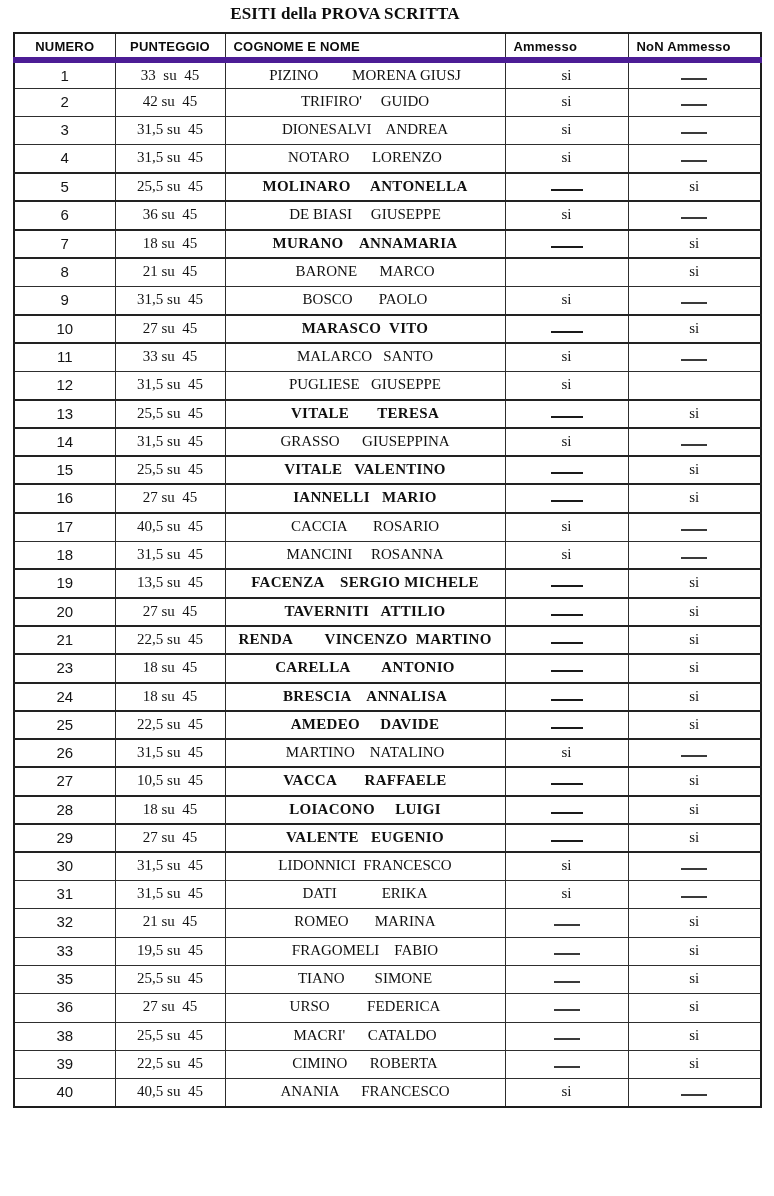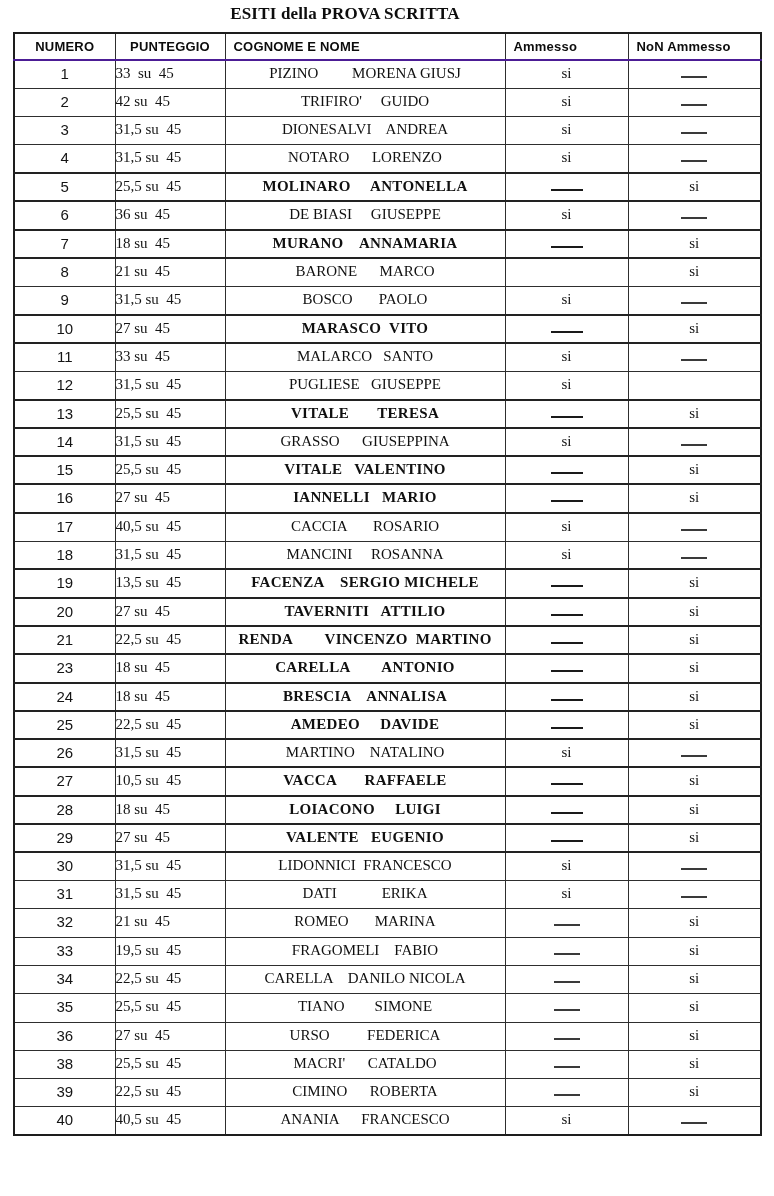--- a/index.html
+++ b/index.html
@@ -29,31 +29,31 @@
     border: 1px solid #2e2e2e;
     vertical-align: top;
     overflow: hidden;
   }
   thead th {
     height: 27px;
     font-family: "Liberation Sans", sans-serif;
     font-weight: bold; font-size: 13px; color: #0c0c0c;
     text-align: left; padding: 5px 0 0 8px;
     letter-spacing: 0.2px;
-    border-bottom: 2px solid #4c1d95;
+    border-bottom: 6px solid #4c1d95;
   }
   thead th.th-center { text-align: center; padding-left: 0; }
   tbody td { height: 28.3px; padding-top: 4px; }
   td.c-num {
     font-family: "Liberation Sans", sans-serif;
     font-size: 15px; text-align: center; color: #141414;
   }
   td.c-score {
     font-family: "Liberation Serif", serif;
-    font-size: 15px; text-align: left; white-space: pre; color: #141414; margin-top: 20px;
+    font-size: 15px; text-align: center; white-space: pre; color: #141414; margin-top: 20px;
   }
   td.c-name {
     font-family: "Liberation Serif", serif;
     font-size: 15px; text-align: center; white-space: pre; color: #101010; margin-top: 15px;
   }
   td.c-mark {
     font-family: "Liberation Serif", serif;
     font-size: 15px; text-align: center; color: #141414;
   }
   tr.bold-row td.c-name { font-weight: bold; letter-spacing: 0.3px; }
@@ -308,27 +308,20 @@
           <td class="c-mark">si</td>
         </tr>
         <tr>
           <td class="c-num">33</td>
           <td class="c-score">19,5 su  45</td>
           <td class="c-name">FRAGOMELI    FABIO</td>
           <td class="c-mark"><span class="dash"></span></td>
           <td class="c-mark">si</td>
         </tr>
         <tr>
-          <td class="c-num">34</td>
-          <td class="c-score">22,5 su  45</td>
-          <td class="c-name">CARELLA    DANILO NICOLA</td>
-          <td class="c-mark"><span class="dash"></span></td>
-          <td class="c-mark">si</td>
-        </tr>
-        <tr>
           <td class="c-num">35</td>
           <td class="c-score">25,5 su  45</td>
           <td class="c-name">TIANO        SIMONE</td>
           <td class="c-mark"><span class="dash"></span></td>
           <td class="c-mark">si</td>
         </tr>
         <tr>
           <td class="c-num">36</td>
           <td class="c-score">27 su  45</td>
           <td class="c-name">URSO          FEDERICA</td>

